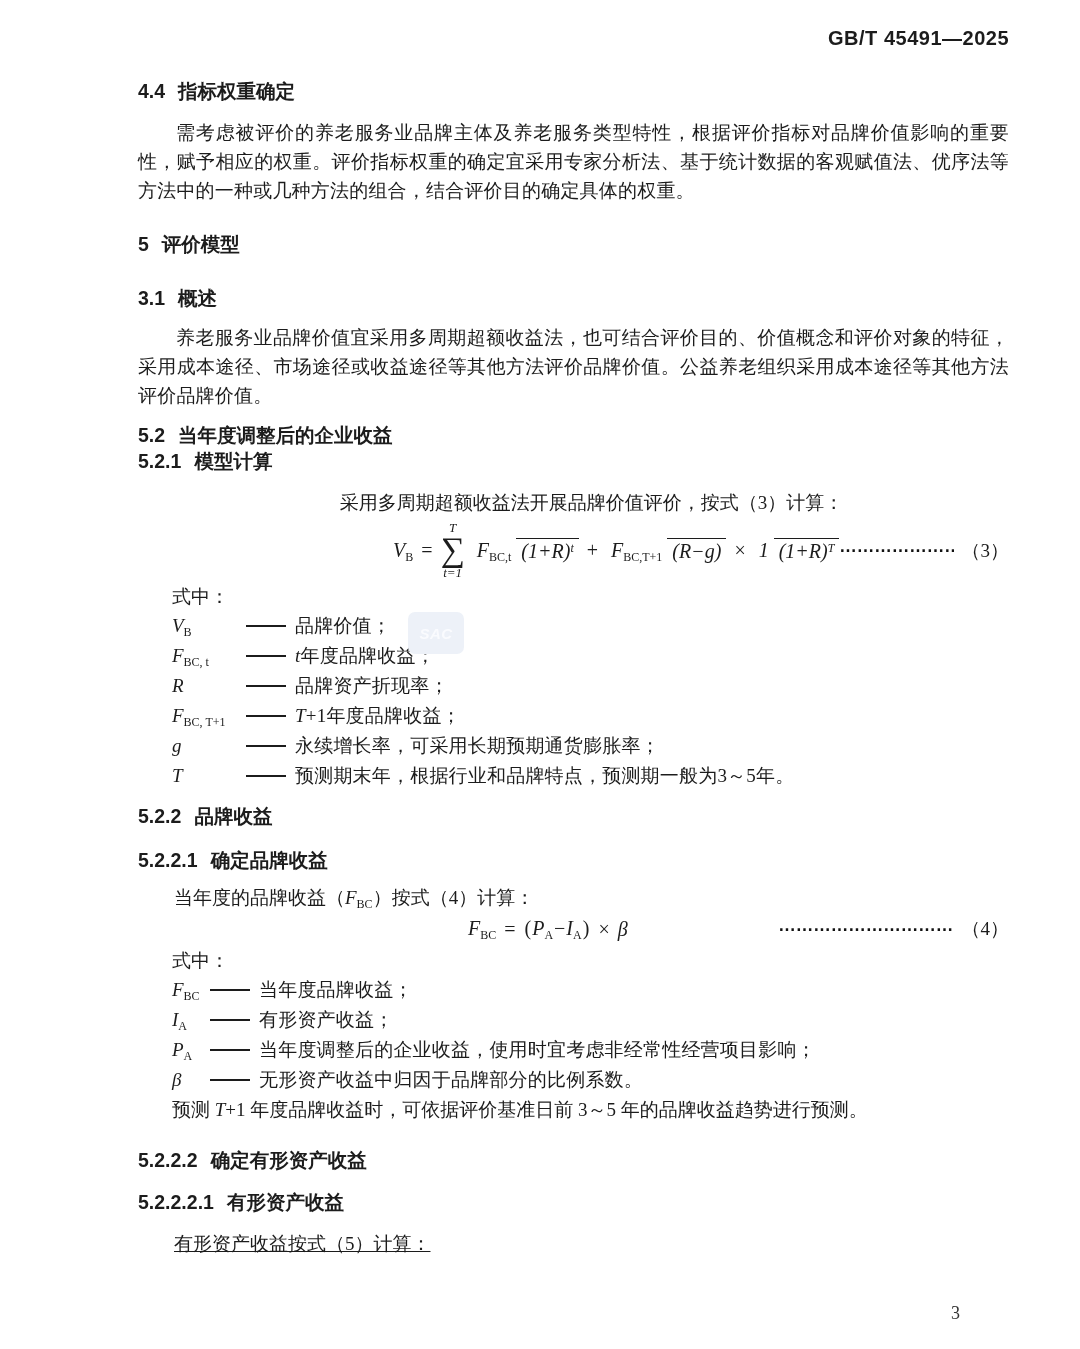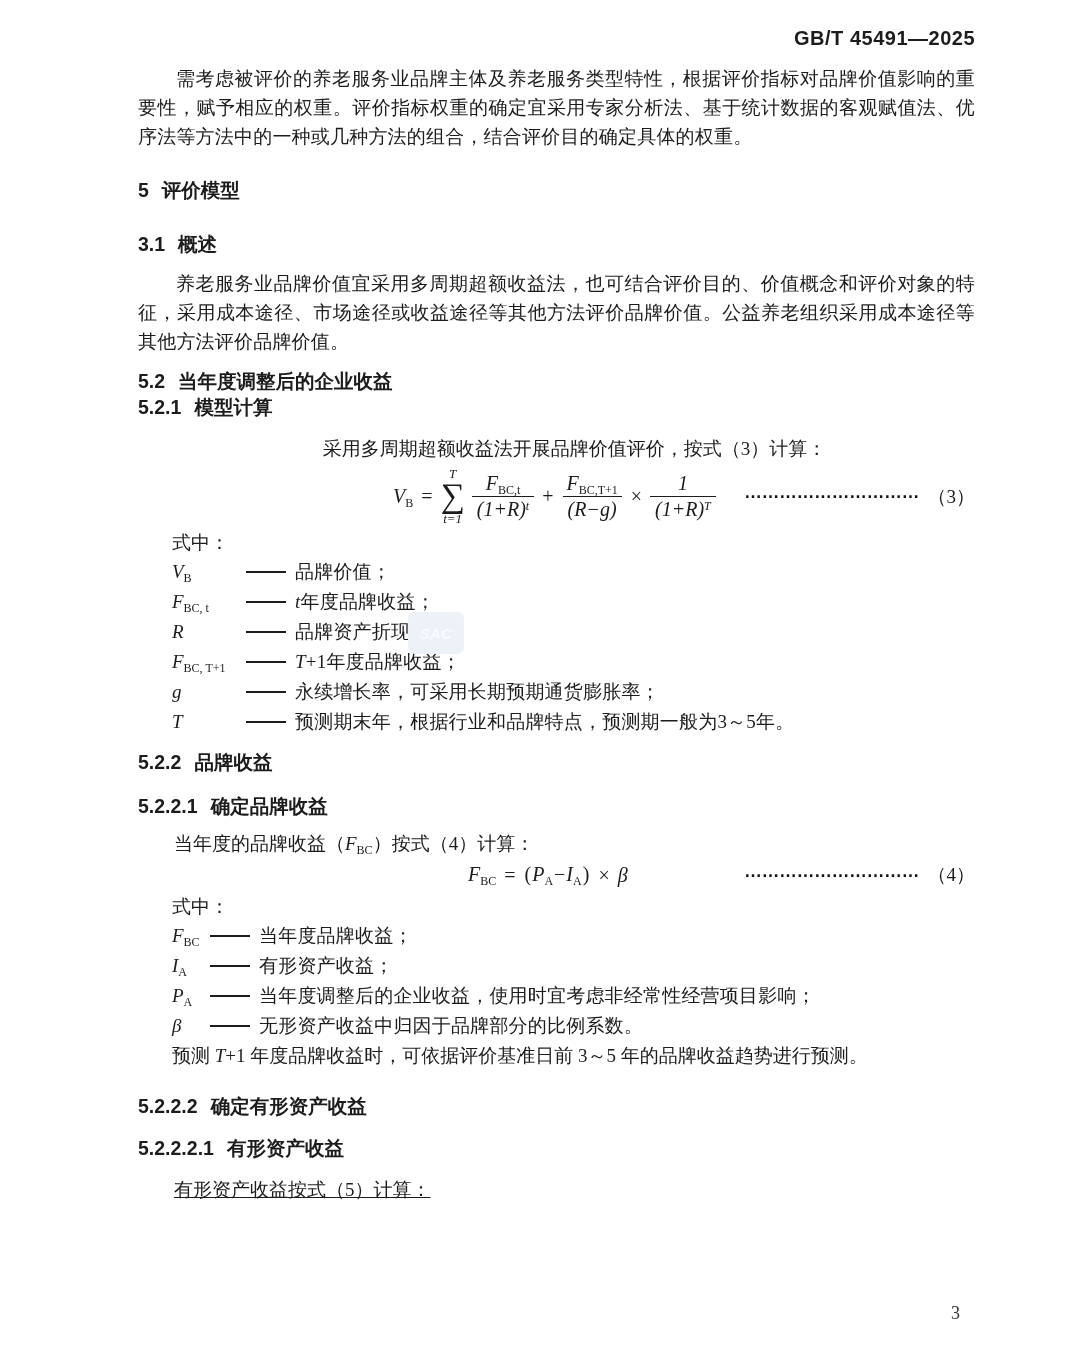--- a/index.html
+++ b/index.html
@@ -1,42 +1,42 @@
 <!DOCTYPE html>
 <html><head>
 <meta charset="utf-8">
 <style>
   html,body {margin:0; padding:0; background:#ffffff;}
   .page {
     position:relative; width:1080px; height:1349px; background:#ffffff;
     font-family:"Liberation Serif","DejaVu Serif",serif;
     color:#1c1c1c; font-size:19px; overflow:hidden;
   }
-  .content {padding:26px 105px 0 138px;}
+  .content {padding:26px 71px 0 138px;}
   .doc-header {text-align:right; font-family:"Liberation Sans","DejaVu Sans",sans-serif;
     font-weight:bold; font-size:20px; line-height:24px; letter-spacing:0.5px;}
   .heading {font-family:"Liberation Sans","DejaVu Sans",sans-serif; font-weight:bold;
     font-size:19.5px; line-height:26px;}
   .heading .h-num {margin-right:13px;}
   .para {text-align:justify; text-indent:2em; line-height:29px; letter-spacing:0.2px;}
   .indent {padding-left:36px; line-height:29px;}
   .where {padding-left:34px; line-height:29px;}
   .note-line {padding-left:34px; line-height:30px;}
 
   
   .var {font-style:italic;}
   sub {font-size:12px; font-style:normal; line-height:1; vertical-align:-4px;}
   sup {font-size:12px; font-style:normal; line-height:1; vertical-align:6px;}
   .formula-row {display:flex; align-items:center;}
   .formula-math {display:inline-flex; align-items:center; gap:7px; font-size:20px; font-style:italic;}
   .op {font-style:normal; padding:0 1px;}
   .sum {display:inline-flex; flex-direction:column; align-items:center; line-height:1;}
   .sum-upper,.sum-lower {font-size:13px; font-style:italic; line-height:1.1;}
   .sum-sigma {font-size:34px; font-style:normal; line-height:0.9;}
-  .frac {display:inline-flex; flex-direction:column; align-items:center; line-height:1.25; vertical-align:middle;}
+  .frac {display:inline-flex; flex-direction:row; align-items:center; line-height:1.25; vertical-align:middle;}
   .frac .num {padding:0 5px;}
   .frac .den {border-top:1.6px solid #1c1c1c; padding:0 5px;}
   .leader {flex:1; text-align:right; white-space:nowrap; overflow:hidden;
     font-weight:bold; letter-spacing:0.5px; font-size:17px; color:#111;}
   .eq-number {margin-left:8px; font-size:19px;}
 
   
   .def-row {display:flex; align-items:center; padding-left:34px; height:30px;}
   .def-sym {flex:0 0 auto;}
   .defs-wide .def-sym {width:74px;}
@@ -73,20 +73,23 @@
   .page-number {position:absolute; top:1303px; right:120px; font-size:18px; color:#333;}
 </style>
 </head>
 <body>
 
 <div class="page">
   <div class="content">
 
     <div class="doc-header">GB/T 45491—2025</div>
 
+    <div class="heading h-4-4">
+      <span class="h-num">4.4</span><span>指标权重确定</span>
+    </div>
     <div class="para para-4-4">需考虑被评价的养老服务业品牌主体及养老服务类型特性，根据评价指标对品牌价值影响的重要性，赋予相应的权重。评价指标权重的确定宜采用专家分析法、基于统计数据的客观赋值法、优序法等方法中的一种或几种方法的组合，结合评价目的确定具体的权重。</div>
 
     <div class="heading h-5">
       <span class="h-num">5</span><span>评价模型</span>
     </div>
 
     <div class="heading h-5-1">
       <span class="h-num">3.1</span><span>概述</span>
     </div>
     <div class="para para-5-1">养老服务业品牌价值宜采用多周期超额收益法，也可结合评价目的、价值概念和评价对象的特征，采用成本途径、市场途径或收益途径等其他方法评价品牌价值。公益养老组织采用成本途径等其他方法评价品牌价值。</div>

